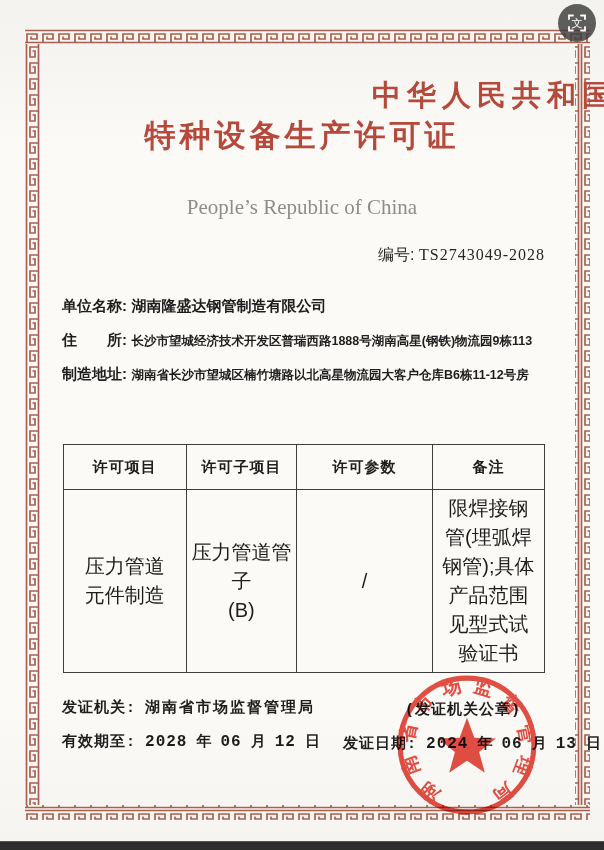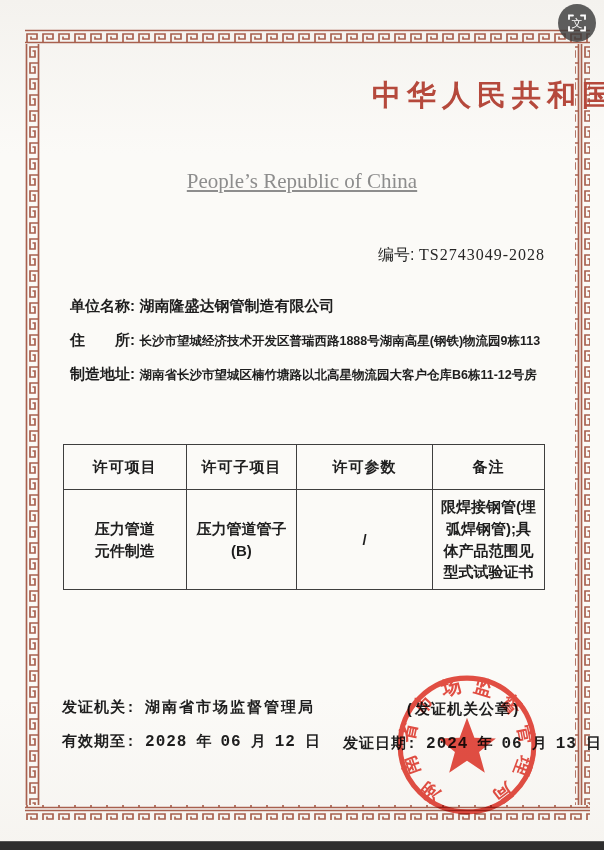--- a/index.html
+++ b/index.html
@@ -17,39 +17,39 @@
   .frame { position:absolute; left:25px; top:29px; z-index:1; }
   .content { position:absolute; inset:0; z-index:2; }
 
   .title-cn1 { position:absolute; top:76px; left:13px; width:100%; text-align:right;
     font-size:29px; font-weight:700; color:#b5493c; letter-spacing:6px; }
   .title-cn2 { position:absolute; top:115px; left:0; width:100%; text-align:center;
     font-size:31px; font-weight:700; color:#b5493c; letter-spacing:4px; }
   .title-en { position:absolute; left:0; width:100%; text-align:center;
     font-family:"Liberation Serif", serif; font-size:21px; color:#8d8d8d; }
   .title-en1 { top:152px; }
-  .title-en2 { top:169px;text-decoration:underline; }
+  .title-en2 { top:195px; }
 
   .license-no { position:absolute; top:245px; right:59px; font-size:16px; color:#262626; }
   .license-no .num { font-family:"Liberation Serif", serif; letter-spacing:1px; }
 
-  .info-line { position:absolute; left:62px; width:492px; white-space:nowrap; color:#1e1e1e;margin-left:8px; }
+  .info-line { position:absolute; left:62px; width:492px; white-space:nowrap; color:#1e1e1e; }
   .info-label { font-weight:700; font-size:15px; }
   .info-val { font-weight:600; font-size:15px; }
   .info-val.small { font-size:12.5px; font-weight:600; }
   .l1 { top:297px; } .l2 { top:331px; } .l3 { top:365px; }
 
   .approval { position:absolute; left:62px; top:405px; width:480px;
     font-size:15.5px; font-weight:600; color:#1e1e1e; text-indent:2em; letter-spacing:1px; }
 
   table.lic { position:absolute; left:63px; top:444px; width:482px;
     border-collapse:collapse; table-layout:fixed; }
   table.lic th, table.lic td { border:1.6px solid #3e3e3e; color:#1e1e1e; text-align:center; vertical-align:middle; }
   table.lic th { height:45px; font-size:15px; font-weight:700; letter-spacing:1px;margin-top:12px; }
-  table.lic td { height:100px; font-size:15px; font-weight:700; white-space:pre-line; line-height:1.45; }
+  table.lic td { height:100px; font-size:20px; font-weight:400; white-space:pre-line; line-height:1.45; }
   td.remark { text-align:left; padding:4px 6px; font-size:14px; line-height:1.4; white-space:normal; }
   .c1{width:25.5%;} .c2{width:23%;} .c3{width:28.2%;} .c4{width:23.3%;}
 
   .footer-line { position:absolute; white-space:nowrap; color:#1e1e1e; font-size:15px;font-family:Liberation Mono, monospace; }
   .f-authority { left:62px; top:698px; }
   .f-valid { left:62px; top:732px; }
   .f-sealnote { left:405px; top:700px; letter-spacing:1px; font-weight:600; }
   .f-issue { left:343px; top:734px; }
   .f-label { font-weight:700; letter-spacing:1px; }
   .f-val { font-weight:600; letter-spacing:2px; }
@@ -82,20 +82,21 @@
     </defs>
     <rect x="0" y="0" width="565" height="15" fill="url(#meH)"></rect>
     <rect x="0" y="776" width="565" height="15" fill="url(#meH)"></rect>
     <rect x="0" y="15" width="15" height="761" fill="url(#meV)"></rect>
     <rect x="550" y="15" width="15" height="761" fill="url(#meV)"></rect>
   </svg>
 
   <div class="content">
 
     <div class="title-cn1">中华人民共和国</div>
+    <div class="title-cn2">特种设备生产许可证</div>
     <div class="title-en title-en2">People’s Republic of China</div>
 
     <div class="license-no">
       <span>编号:</span>
       <span class="num">TS2743049-2028</span>
     </div>
 
     <div class="info-line l1">
       <span class="info-label">单位名称:</span>
       <span class="info-val">湖南隆盛达钢管制造有限公司</span>

